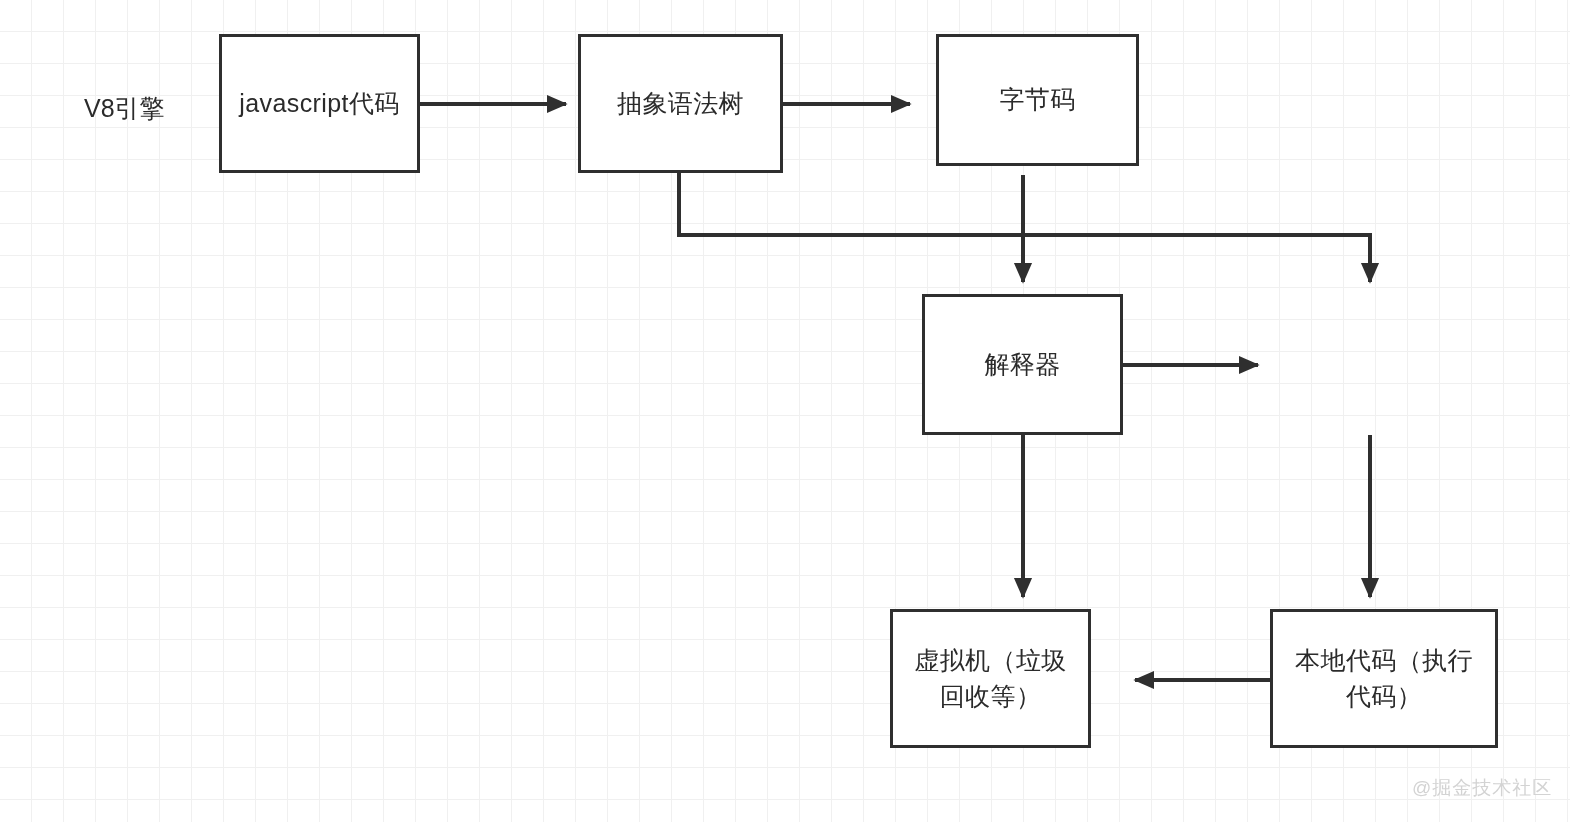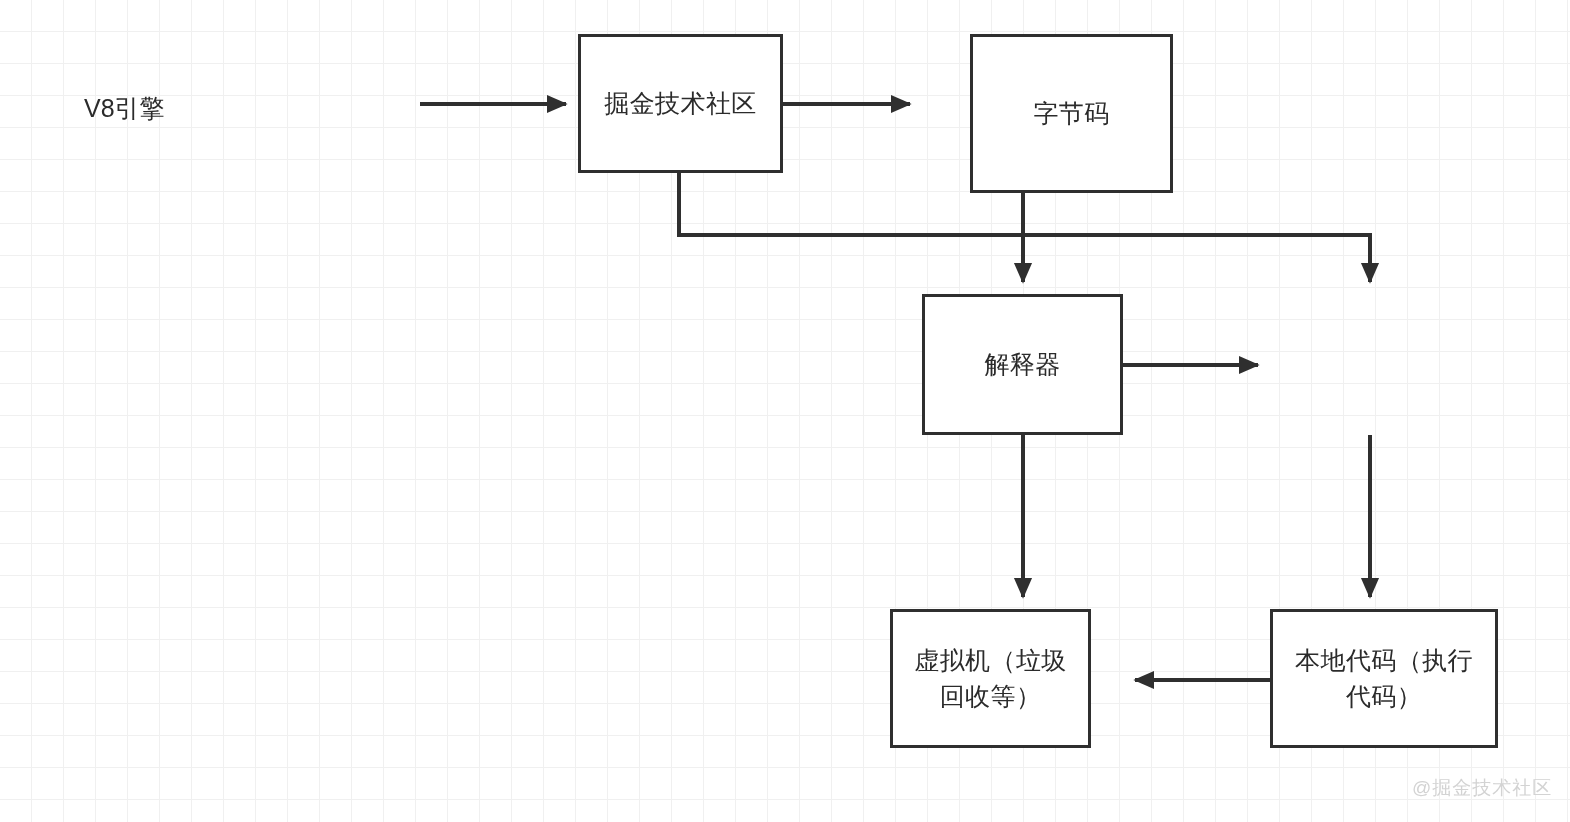--- a/index.html
+++ b/index.html
@@ -98,26 +98,29 @@
       <path d="M 1023 435 L 1023 597" marker-end="url(#arrow-r)"></path>
 
       <path d="M 1370 435 L 1370 597" marker-end="url(#arrow-r)"></path>
 
       <path d="M 1270 680 L 1135 680" marker-end="url(#arrow-r)"></path>
     </g>
   </svg>
 
   <div class="free-label" style="left:84px; top:92px;">V8引擎</div>
 
+  <div class="node" style="left:219px; top:34px; width:201px; height:139px;">
+    <span class="node-label">javascript代码</span>
+  </div>
 
   <div class="node" style="left:578px; top:34px; width:205px; height:139px;">
-    <span class="node-label">掘金技术社区</span>
+    <span class="node-label">抽象语法树</span>
   </div>
 
-  <div class="node" style="left:970px; top:34px; width:203px; height:159px;">
+  <div class="node" style="left:936px; top:34px; width:203px; height:132px;">
     <span class="node-label">字节码</span>
   </div>
 
   <div class="node" style="left:922px; top:294px; width:201px; height:141px;">
     <span class="node-label">解释器</span>
   </div>
 
 
   <div class="node" style="left:890px; top:609px; width:201px; height:139px;">
     <span class="node-label">虚拟机（垃圾回收等）</span>

